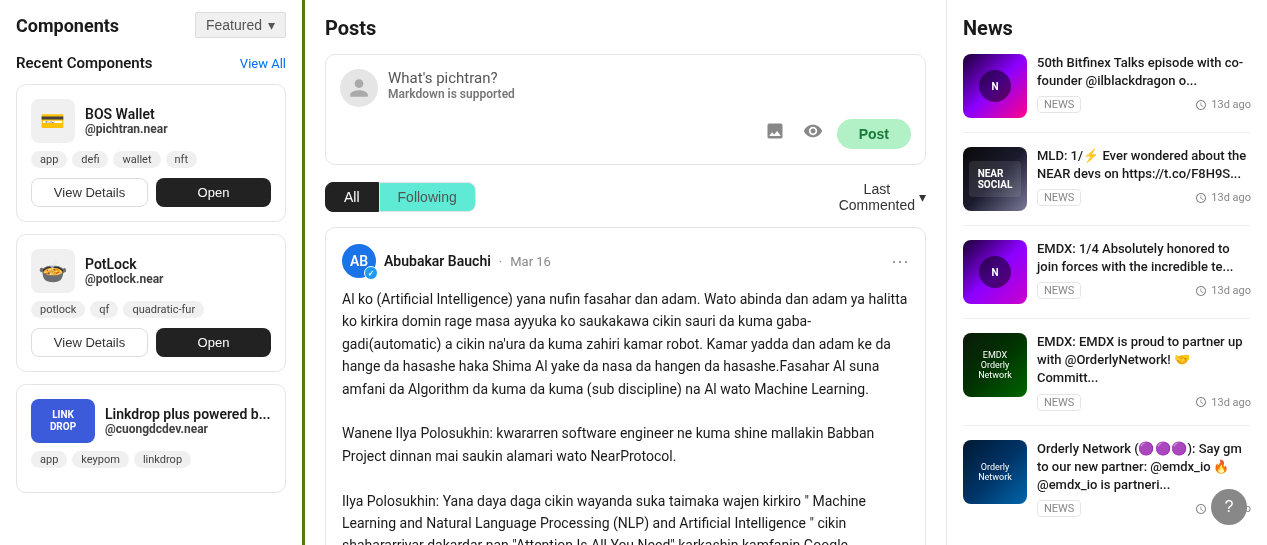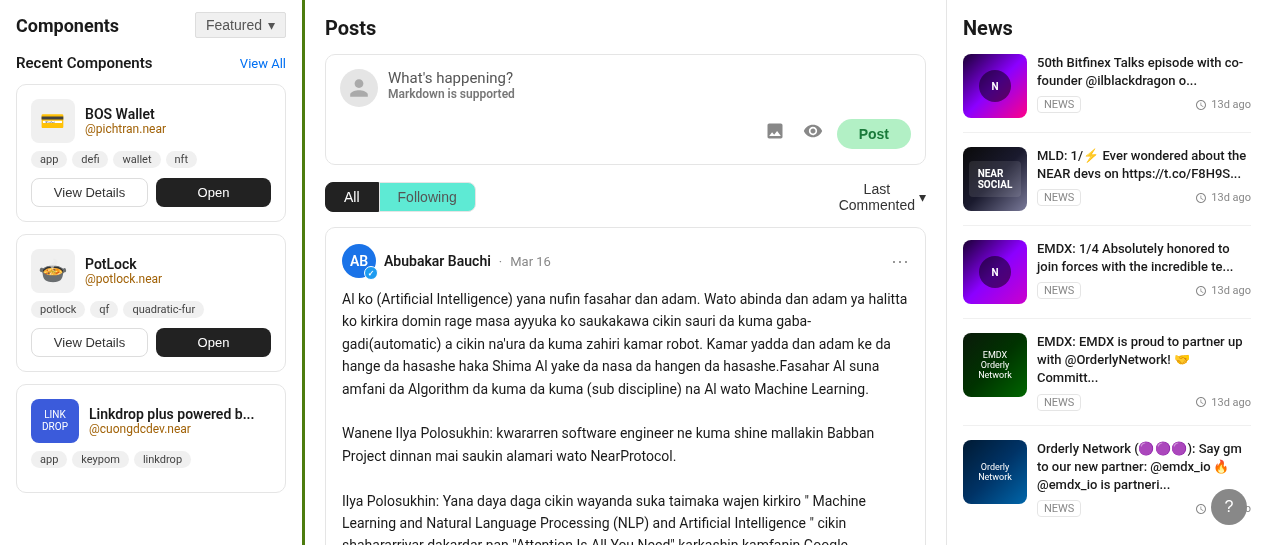--- a/index.html
+++ b/index.html
@@ -85,21 +85,22 @@
       justify-content: center;
       font-size: 20px;
       overflow: hidden;
     }
     .card-info .name {
       font-weight: 600;
       font-size: 14px;
     }
     .card-info .handle {
       font-size: 12px;
-      color: #a16207;
+      color: #404040;
+      font-weight: bold;
     }
     .tag-row {
       display: flex;
       flex-wrap: wrap;
       gap: 5px;
       margin-bottom: 10px;
     }
     .tag {
       background: #f0f0f0;
       border-radius: 12px;
@@ -129,30 +130,30 @@
       color: #fff;
       border-radius: 8px;
       padding: 6px 0;
       font-size: 13px;
       cursor: pointer;
       text-align: center;
     }
 
     
     .linkdrop-icon {
-      width: 48px;
+      width: 64px;
       height: 44px;
       border-radius: 8px;
       background: #3b5bdb;
       display: flex;
       align-items: center;
       justify-content: center;
       color: white;
       font-size: 10px;
-      font-weight: normal;
+      font-weight: bold;
       text-align: center;
       line-height: 1.2;
     }
 
     
     .main {
       flex: 1;
       border-right: 1px solid #e5e5e5;
       overflow-y: auto;
       padding: 16px 20px;
@@ -518,21 +519,21 @@
   <h2 class="posts-title">Posts</h2>
 
   <div class="composer">
     <div class="composer-top">
       <div class="avatar-placeholder">
         <svg viewBox="0 0 24 24">
           <path d="M12 12c2.7 0 4.8-2.1 4.8-4.8S14.7 2.4 12 2.4 7.2 4.5 7.2 7.2 9.3 12 12 12zm0 2.4c-3.2 0-9.6 1.6-9.6 4.8v2.4h19.2v-2.4c0-3.2-6.4-4.8-9.6-4.8z"></path>
         </svg>
       </div>
       <div class="composer-text">
-        <div class="whats-happening">What's happening?</div>
+        <div class="whats-happening">What's pichtran?</div>
         <div class="markdown-note">
           <span>Markdown</span>
           <span>is supported</span>
         </div>
       </div>
     </div>
     <div class="composer-actions">
       <button class="composer-icon-btn">
         <svg width="20" height="20" viewBox="0 0 24 24" fill="#888">
             <path d="M21 19V5c0-1.1-.9-2-2-2H5c-1.1 0-2 .9-2 2v14c0 1.1.9 2 2 2h14c1.1 0 2-.9 2-2zM8.5 13.5l2.5 3.01L14.5 12l4.5 6H5l3.5-4.5z"></path>

